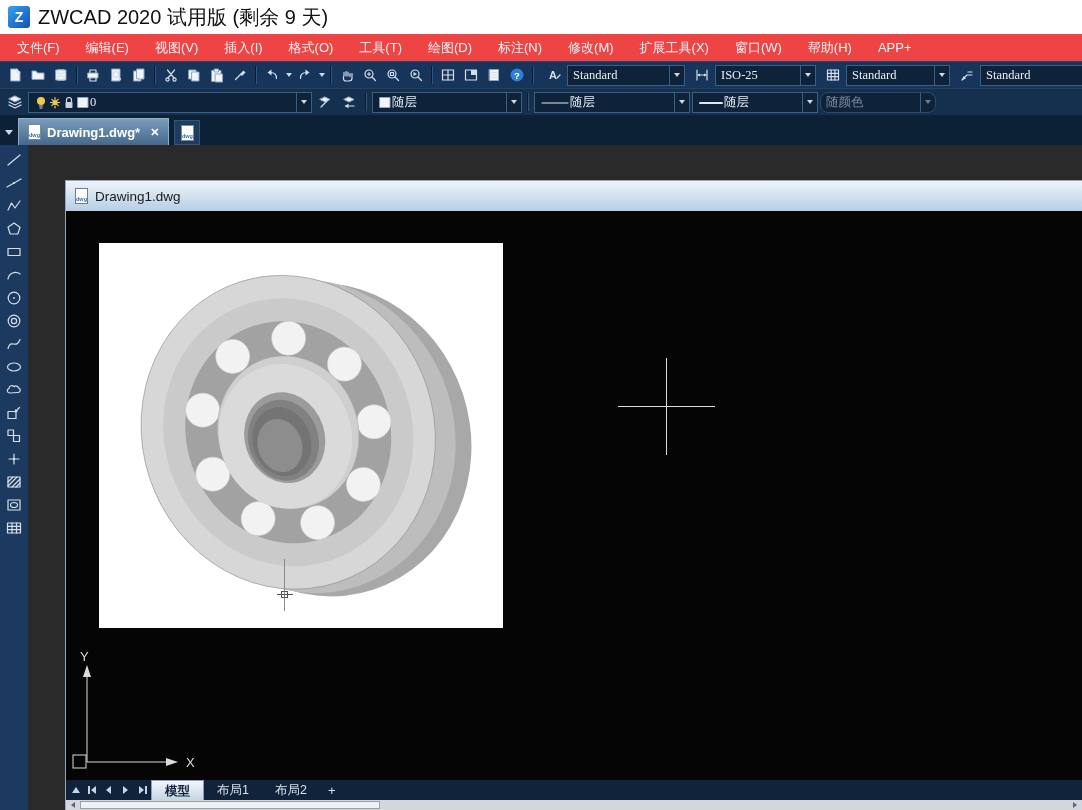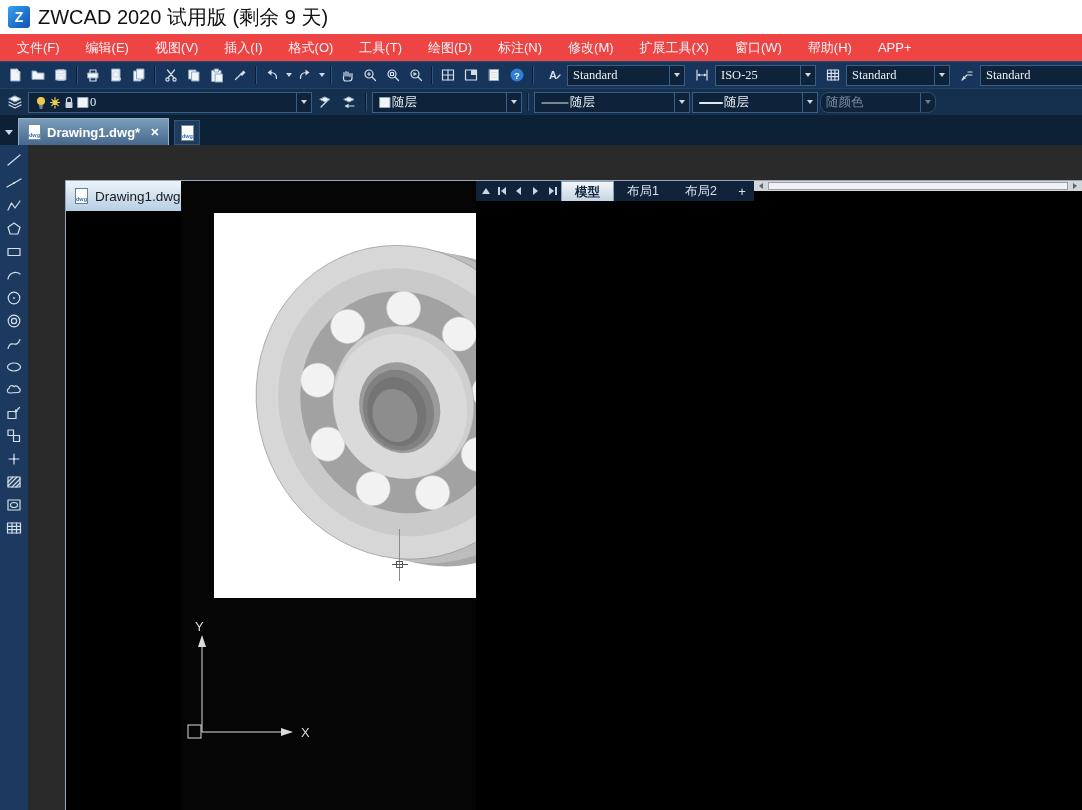--- a/index.html
+++ b/index.html
@@ -64,21 +64,21 @@
     display:flex; align-items:center; justify-content:center; }
 
   
   .main { display:flex; height:665px; }
   .sidebar { width:28px; background:#1c3a5f; display:flex; flex-direction:column; align-items:center;
     padding-top:5px; gap:4px; flex:0 0 auto; }
   .sbtn { width:22px; height:19px; display:flex; align-items:center; justify-content:center; }
 
   .mdi { position:relative; flex:1; background:#2a2a2a; overflow:hidden; }
   .child { position:absolute; left:37px; top:35px; right:0; bottom:0; border:1px solid #97a6b8;
-    border-right:none; border-bottom:none; display:flex; flex-direction:row; background:#000; }
+    border-right:none; border-bottom:none; display:flex; flex-direction:column; background:#000; }
   .child-title { height:30px; background:linear-gradient(#eef4fa,#b6cee4); display:flex; align-items:center;
     gap:7px; padding-left:9px; color:#1a1a1a; font-size:13.5px; flex:0 0 auto; }
   .child-title .dwg-page { border-color:#6a7f92; }
   .child-content { flex:1; position:relative; background:#050505; overflow:hidden; }
 
   .paper { position:absolute; left:33px; top:32px; width:404px; height:385px; background:#ffffff; }
   .trace-v { position:absolute; left:185px; top:316px; width:1px; height:52px; background:#8a8a8a; }
   .trace-h { position:absolute; left:178px; top:351px; width:16px; height:1px; background:#555; }
   .pickbox { position:absolute; left:182px; top:348px; width:7px; height:7px; border:1px solid #555; }
 

